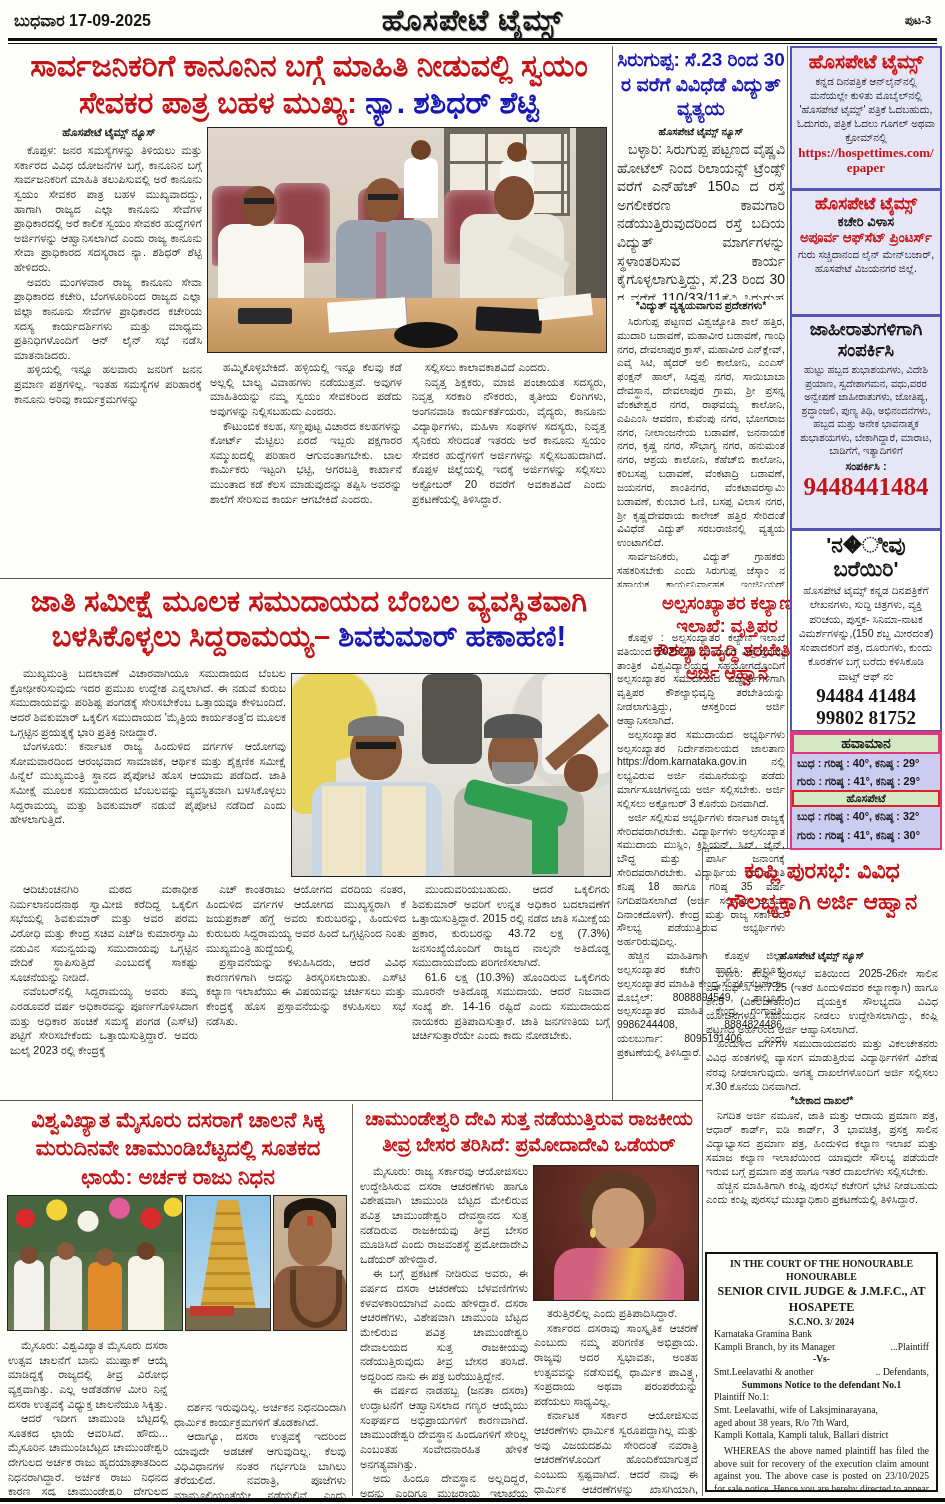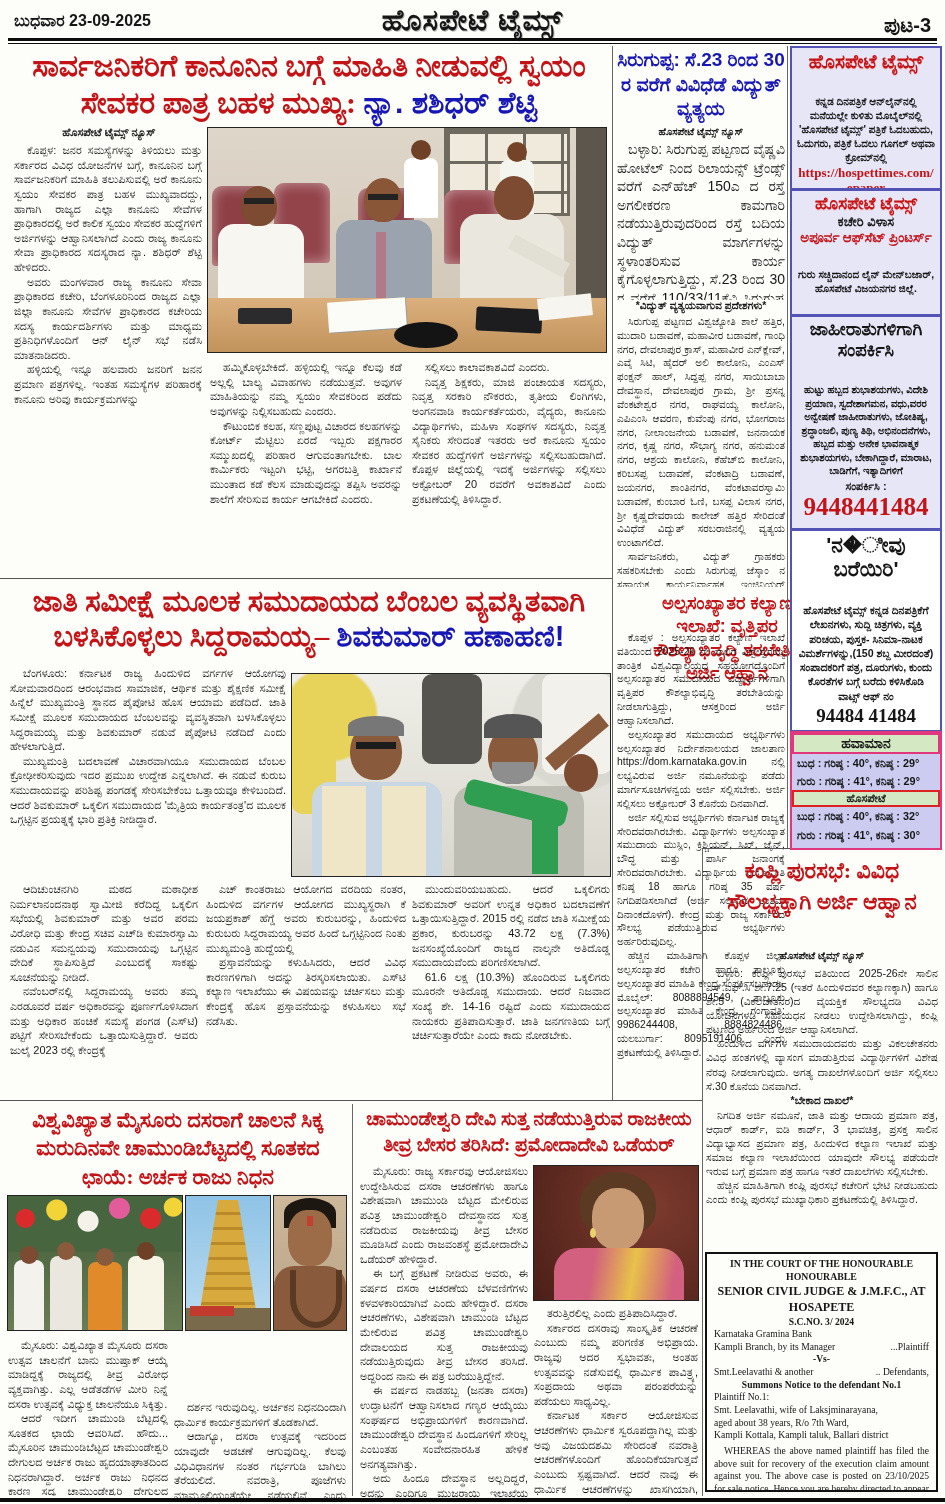--- a/index.html
+++ b/index.html
@@ -4,52 +4,52 @@
 <style>
   :root{
     --red:#c41317; --blue:#1717b5; --ink:#161616;
     --sbborder:#5353b5; --sbbg:#e6e6f7; --pink:#e0377d; --green:#d4e9c3; --lav:#ccccf0;
   }
   html,body{margin:0;padding:0;background:#888;}
   #page{position:relative;width:945px;height:1504px;background:#fdfdfa;margin:0 auto;
         font-family:"Liberation Sans","DejaVu Sans",sans-serif;color:var(--ink);overflow:hidden;}
   .abs{position:absolute;}
   .c{text-align:center;} .b{font-weight:bold;}
-  .red{color:var(--red);font-family:Liberation Serif, serif;} .blue{color:var(--blue);}
+  .red{color:var(--red);} .blue{color:var(--blue);}
   .hl{font-weight:bold;line-height:1.22;text-align:center;}
   .byline{font-weight:bold;font-size:11px;text-align:center;}
   .col{font-size:11px;line-height:1.33;text-align:justify;overflow:hidden;}
   .col .para{margin:0;text-indent:13px;}
   .small .para{text-indent:11px;}
   .rule{background:#0d0d0d;}
   .vline{width:1px;background:#666;}
   .hline{height:1px;background:#555;}
   .photo{position:absolute;outline:1px solid #222;overflow:hidden;}
   .photo *{position:absolute;}
   .subhead{font-weight:bold;text-align:center;color:var(--red);line-height:1.3;}
   .sbox{position:absolute;left:790px;width:148px;border:2px solid var(--sbborder);background:var(--sbbg);
         overflow:hidden;text-align:center;}
   .sbox .logo{color:var(--red);font-weight:bold;text-shadow:0 1px 0 #f5bdbd;}
-  .stext{font-weight:bold;font-size:10.3px;line-height:1.35;padding:2px 4px;margin-top:20px;}
+  .stext{font-weight:normal;font-size:10.3px;line-height:1.35;padding:2px 4px;}
   .surl{font-family:"Liberation Serif",serif;font-weight:bold;color:var(--red);font-size:13px;line-height:1.15;}
   .sphone{font-family:"Liberation Serif",serif;font-weight:bold;}
   .wrow{font-weight:bold;font-size:10.8px;text-align:left;padding:1px 5px;line-height:1.5;}
   .wbar{background:var(--green);border:2px solid var(--pink);font-weight:bold;}
   .court{font-family:"Liberation Serif",serif;font-size:9.6px;line-height:1.32;text-align:left;}
   .court .cc{text-align:center;font-weight:bold;}
   .court p{margin:0 0 2px 0;text-align:justify;}
 </style>
 </head>
 <body>
 
 <div id="page">
 
-  <div class="abs b" style="left:14px;top:12px;font-size:16px">ಬುಧವಾರ 23-09-2025</div>
+  <div class="abs b" style="left:14px;top:12px;font-size:16px">ಬುಧವಾರ 17-09-2025</div>
   <div class="abs b c" style="left:0;top:4px;width:945px;font-size:29px;letter-spacing:1px;text-shadow:1px 1px 0 #bbb">ಹೊಸಪೇಟೆ ಟೈಮ್ಸ್</div>
-  <div class="abs b" style="right:14px;top:14px;font-size:20px">ಪುಟ-3</div>
+  <div class="abs b" style="right:14px;top:14px;font-size:11px">ಪುಟ-3</div>
   <div class="abs rule" style="left:8px;top:38px;width:929px;height:3px"></div>
   <div class="abs rule" style="left:8px;top:43px;width:929px;height:1px"></div>
 
   <div class="abs hl" style="left:8px;top:48px;width:602px;font-size:30px">
     <span class="red">ಸಾರ್ವಜನಿಕರಿಗೆ ಕಾನೂನಿನ ಬಗ್ಗೆ ಮಾಹಿತಿ ನೀಡುವಲ್ಲಿ ಸ್ವಯಂ ಸೇವಕರ ಪಾತ್ರ ಬಹಳ ಮುಖ್ಯ: </span><span class="blue">ನ್ಯಾ. ಶಶಿಧರ್ ಶೆಟ್ಟಿ</span>
   </div>
   <div class="abs byline" style="left:14px;top:126px;width:190px">ಹೊಸಪೇಟೆ ಟೈಮ್ಸ್ ನ್ಯೂಸ್</div>
   <div class="abs col" style="left:14px;top:143px;width:188px;height:432px">
       <p class="para">ಕೊಪ್ಪಳ: ಜನರ ಸಮಸ್ಯೆಗಳನ್ನು ತಿಳಿಯಲು ಮತ್ತು ಸರ್ಕಾರದ ವಿವಿಧ ಯೋಜನೆಗಳ ಬಗ್ಗೆ, ಕಾನೂನಿನ ಬಗ್ಗೆ ಸಾರ್ವಜನಿಕರಿಗೆ ಮಾಹಿತಿ ತಲುಪಿಸುವಲ್ಲಿ ಅರೆ ಕಾನೂನು ಸ್ವಯಂ ಸೇವಕರ ಪಾತ್ರ ಬಹಳ ಮುಖ್ಯವಾದದ್ದು, ಹಾಗಾಗಿ ರಾಜ್ಯದ ಎಲ್ಲಾ ಕಾನೂನು ಸೇವೆಗಳ ಪ್ರಾಧಿಕಾರದಲ್ಲಿ ಅರೆ ಕಾಲಿಕ ಸ್ವಯಂ ಸೇವಕರ ಹುದ್ದೆಗಳಿಗೆ ಅರ್ಜಿಗಳನ್ನು ಆಹ್ವಾನಿಸಲಾಗಿದೆ ಎಂದು ರಾಜ್ಯ ಕಾನೂನು ಸೇವಾ ಪ್ರಾಧಿಕಾರದ ಸದಸ್ಯರಾದ ನ್ಯಾ. ಶಶಿಧರ್ ಶೆಟ್ಟಿ ಹೇಳಿದರು.</p>
       <p class="para">ಅವರು ಮಂಗಳವಾರ ರಾಜ್ಯ ಕಾನೂನು ಸೇವಾ ಪ್ರಾಧಿಕಾರದ ಕಚೇರಿ, ಬೆಂಗಳೂರಿನಿಂದ ರಾಜ್ಯದ ಎಲ್ಲಾ ಜಿಲ್ಲಾ ಕಾನೂನು ಸೇವೆಗಳ ಪ್ರಾಧಿಕಾರದ ಕಚೇರಿಯ ಸದಸ್ಯ ಕಾರ್ಯದರ್ಶಿಗಳು ಮತ್ತು ಮಾಧ್ಯಮ ಪ್ರತಿನಿಧಿಗಳೊಂದಿಗೆ ಆನ್ ಲೈನ್ ಸಭೆ ನಡೆಸಿ ಮಾತನಾಡಿದರು.</p>
@@ -114,22 +114,22 @@
       <p class="para">ಹೆಚ್ಚಿನ ಮಾಹಿತಿಗಾಗಿ ಕೊಪ್ಪಳ ಜಿಲ್ಲಾ ಅಲ್ಪಸಂಖ್ಯಾತರ ಕಚೇರಿ ಹಾಗೂ ತಾಲ್ಲೂಕು ಅಲ್ಪಸಂಖ್ಯಾತರ ಮಾಹಿತಿ ಕೇಂದ್ರ ಸಂಪರ್ಕಿಸಬಹುದು. ಮೊಬೈಲ್: 8088894549, ತಾಲ್ಲೂಕು ಅಲ್ಪಸಂಖ್ಯಾತರ ಮಾಹಿತಿ ಕೇಂದ್ರ, ಗಂಗಾವತಿ: 9986244408, 8884824486, ಯಲಬುರ್ಗಾ: 8095191406 ಎಂದು ಪ್ರಕಟಣೆಯಲ್ಲಿ ತಿಳಿಸಿದ್ದಾರೆ.</p>
     </div>
 
   <div class="abs vline" style="left:612px;top:46px;height:1054px"></div>
   <div class="abs vline" style="left:787px;top:46px;height:802px"></div>
 
   <div class="abs hl" style="left:8px;top:584px;width:602px;font-size:29px">
     <span class="red">ಜಾತಿ ಸಮೀಕ್ಷೆ ಮೂಲಕ ಸಮುದಾಯದ ಬೆಂಬಲ ವ್ಯವಸ್ಥಿತವಾಗಿ ಬಳಸಿಕೊಳ್ಳಲು ಸಿದ್ದರಾಮಯ್ಯ– </span><span class="blue">ಶಿವಕುಮಾರ್ ಹಣಾಹಣಿ!</span>
   </div>
   <div class="abs col" style="left:10px;top:666px;width:276px;height:212px">
+      <p class="para">ಮುಖ್ಯಮಂತ್ರಿ ಬದಲಾವಣೆ ವಿಚಾರವಾಗಿಯೂ ಸಮುದಾಯದ ಬೆಂಬಲ ಕ್ರೋಢೀಕರಿಸುವುದು ಇದರ ಪ್ರಮುಖ ಉದ್ದೇಶ ಎನ್ನಲಾಗಿದೆ. ಈ ನಡುವೆ ಕುರುಬ ಸಮುದಾಯವನ್ನು ಪರಿಶಿಷ್ಟ ಪಂಗಡಕ್ಕೆ ಸೇರಿಸಬೇಕೆಂಬ ಒತ್ತಾಯವೂ ಕೇಳಿಬಂದಿದೆ. ಆದರೆ ಶಿವಕುಮಾರ್ ಒಕ್ಕಲಿಗ ಸಮುದಾಯದ 'ಮೈತ್ರಿಯ ಕಾರ್ಯತಂತ್ರ'ದ ಮೂಲಕ ಒಗ್ಗಟ್ಟಿನ ಪ್ರಯತ್ನಕ್ಕೆ ಭಾರಿ ಪ್ರತಿಕ್ರಿ ನೀಡಿದ್ದಾರೆ.</p>
       <p class="para">ಬೆಂಗಳೂರು: ಕರ್ನಾಟಕ ರಾಜ್ಯ ಹಿಂದುಳಿದ ವರ್ಗಗಳ ಆಯೋಗವು ಸೋಮವಾರದಿಂದ ಆರಂಭವಾದ ಸಾಮಾಜಿಕ, ಆರ್ಥಿಕ ಮತ್ತು ಶೈಕ್ಷಣಿಕ ಸಮೀಕ್ಷೆ ಹಿನ್ನೆಲೆ ಮುಖ್ಯಮಂತ್ರಿ ಸ್ಥಾನದ ಪೈಪೋಟಿ ಹೊಸ ಆಯಾಮ ಪಡೆದಿದೆ. ಜಾತಿ ಸಮೀಕ್ಷೆ ಮೂಲಕ ಸಮುದಾಯದ ಬೆಂಬಲವನ್ನು ವ್ಯವಸ್ಥಿತವಾಗಿ ಬಳಸಿಕೊಳ್ಳಲು ಸಿದ್ದರಾಮಯ್ಯ ಮತ್ತು ಶಿವಕುಮಾರ್ ನಡುವೆ ಪೈಪೋಟಿ ನಡೆದಿದೆ ಎಂದು ಹೇಳಲಾಗುತ್ತಿದೆ.</p>
-      <p class="para">ಮುಖ್ಯಮಂತ್ರಿ ಬದಲಾವಣೆ ವಿಚಾರವಾಗಿಯೂ ಸಮುದಾಯದ ಬೆಂಬಲ ಕ್ರೋಢೀಕರಿಸುವುದು ಇದರ ಪ್ರಮುಖ ಉದ್ದೇಶ ಎನ್ನಲಾಗಿದೆ. ಈ ನಡುವೆ ಕುರುಬ ಸಮುದಾಯವನ್ನು ಪರಿಶಿಷ್ಟ ಪಂಗಡಕ್ಕೆ ಸೇರಿಸಬೇಕೆಂಬ ಒತ್ತಾಯವೂ ಕೇಳಿಬಂದಿದೆ. ಆದರೆ ಶಿವಕುಮಾರ್ ಒಕ್ಕಲಿಗ ಸಮುದಾಯದ 'ಮೈತ್ರಿಯ ಕಾರ್ಯತಂತ್ರ'ದ ಮೂಲಕ ಒಗ್ಗಟ್ಟಿನ ಪ್ರಯತ್ನಕ್ಕೆ ಭಾರಿ ಪ್ರತಿಕ್ರಿ ನೀಡಿದ್ದಾರೆ.</p>
     </div>
 
   <div class="photo" style="left:292px;top:674px;width:318px;height:202px;background:radial-gradient(circle at 12% 20%,#e8d35a 0 14%,rgba(0,0,0,0) 15%),radial-gradient(circle at 90% 25%,#d9d9d2 0 20%,rgba(0,0,0,0) 21%),linear-gradient(#efeee8,#d9d7cd)">
     <div style="left:0;top:10px;width:44px;height:130px;background:#e8d35a;border-radius:10px"></div>
     <div style="left:130px;top:0;width:60px;height:90px;background:#55544e;border-radius:10px"></div>
     <div style="left:250px;top:0;width:70px;height:100px;background:#f2f1ec;border-radius:10px"></div>
     <div style="left:20px;top:108px;width:130px;height:94px;background:#c9d6e4;border-radius:18px 18px 0 0"></div>
     <div style="left:30px;top:112px;width:44px;height:90px;background:#efe6c8;box-shadow:60px 0 0 #efe6c8"></div>
     <div style="left:58px;top:48px;width:52px;height:58px;background:#8a5a3c;border-radius:50% 50% 46% 46%"></div>
     <div style="left:56px;top:42px;width:56px;height:20px;background:#777;border-radius:50% 50% 0 0"></div>

